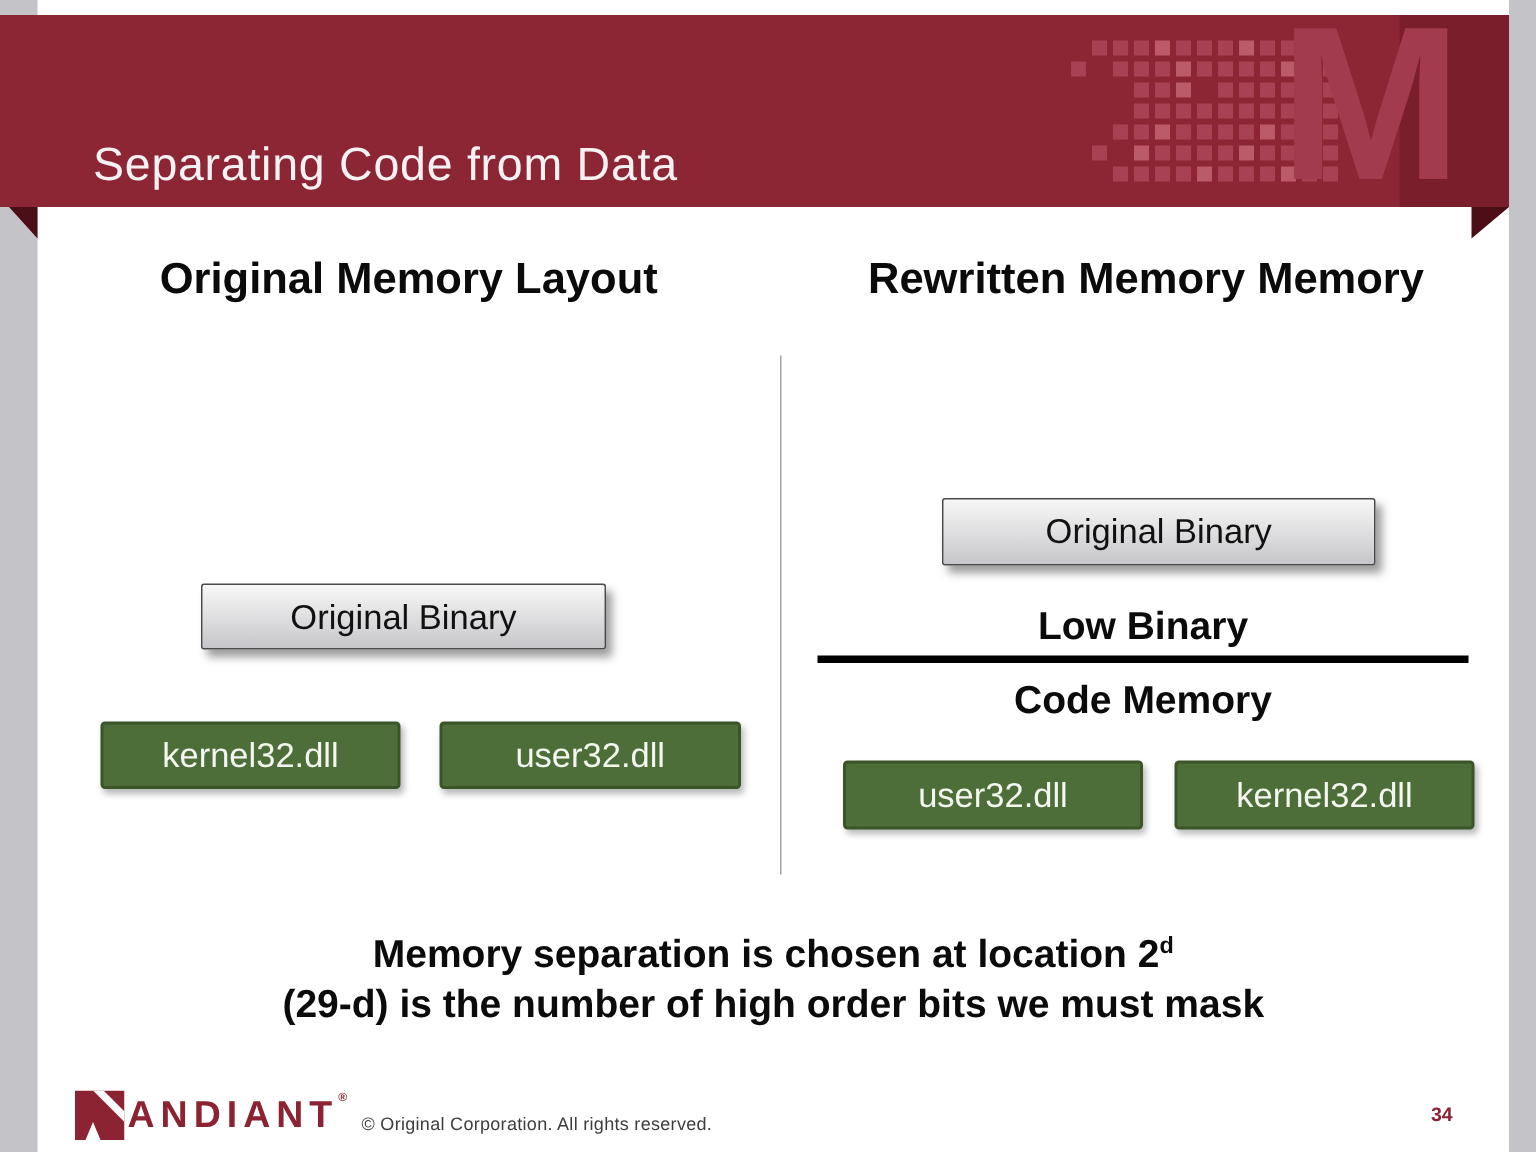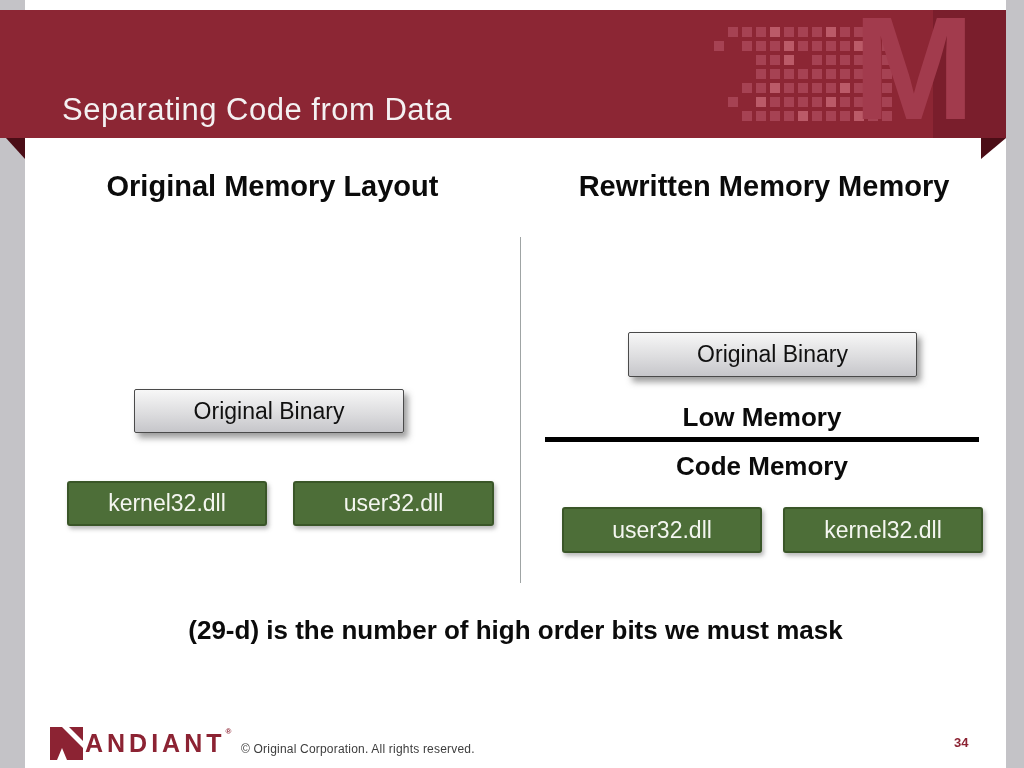--- a/index.html
+++ b/index.html
@@ -210,31 +210,32 @@
 <div class="green-box" style="left:67px;top:481px;width:196px;height:41px;">
   <span>kernel32.dll</span>
 </div>
 <div class="green-box" style="left:293px;top:481px;width:197px;height:41px;">
   <span>user32.dll</span>
 </div>
 
 <div class="gray-box" style="left:628px;top:332px;width:287px;height:43px;">
   <span>Original Binary</span>
 </div>
-<div class="mem-label" style="top:402px;">Low Memory</div>
+<div class="mem-label" style="top:402px;">Low Binary</div>
 <div class="mem-line"></div>
 <div class="mem-label" style="top:451px;">Code Memory</div>
 <div class="green-box" style="left:562px;top:507px;width:196px;height:42px;">
   <span>user32.dll</span>
 </div>
 <div class="green-box" style="left:783px;top:507px;width:196px;height:42px;">
   <span>kernel32.dll</span>
 </div>
 
 <div class="caption">
+  <div><span>Memory separation is chosen at location 2</span><sup>d</sup></div>
   <div>(29-d) is the number of high order bits we must mask</div>
 </div>
 
 <div class="footer-logo">
   <svg width="33" height="33" viewBox="0 0 33 33">
     <rect width="33" height="33" fill="#8c2333"></rect>
     <polygon points="12,0 19,0 33,14 33,21" fill="#ffffff"></polygon>
     <polygon points="7,33 12,21 17,33" fill="#ffffff"></polygon>
   </svg>
   <span class="brand-text"><span>ANDIANT</span><span class="brand-reg">®</span></span>

